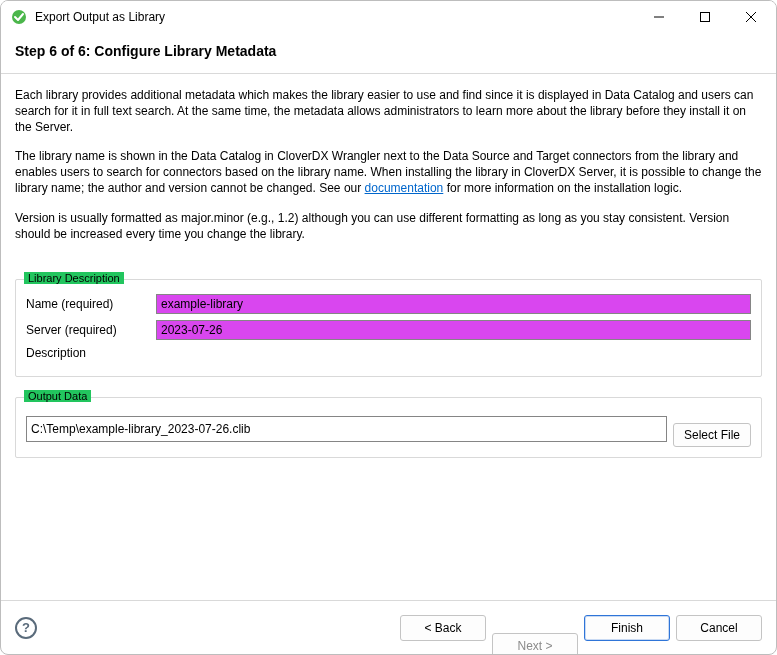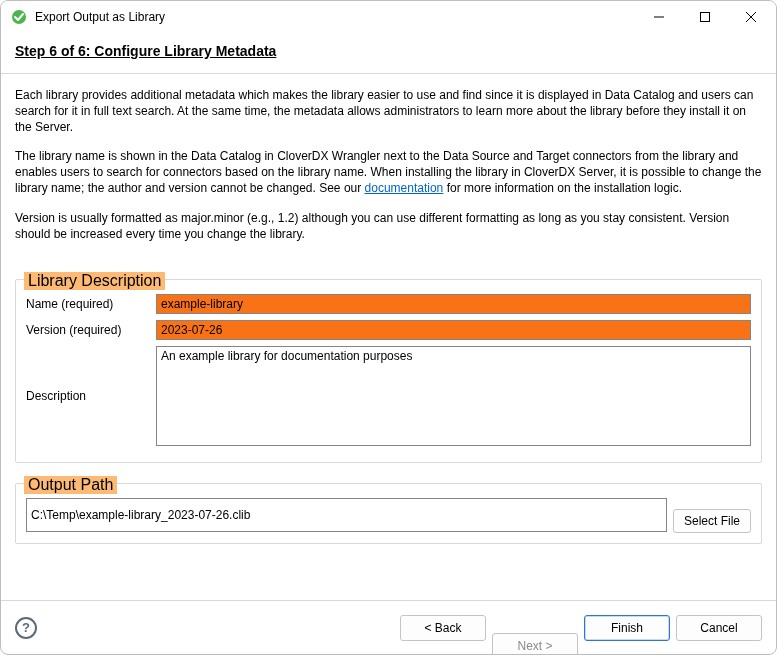--- a/index.html
+++ b/index.html
@@ -46,21 +46,20 @@
     font-family: "Segoe UI Symbol", sans-serif;
     font-size:10px;
     cursor:default;
   }
 
   
   .header {
     background:#fff;
     padding: 10px 14px 14px 14px;
     border-bottom: 1px solid var(--border-light);
-    text-decoration: underline;
   }
   .header .hdr-title {
     font-size:14px;
     font-weight:700;
   }
 
   
   .content {
     flex:1;
     padding: 14px 14px 8px 14px;
@@ -77,50 +76,50 @@
   .group {
     position:relative;
     border:1px solid var(--border-light);
     border-radius:2px;
     padding: 14px 10px 10px 10px;
     margin-top:6px;
   }
   .group .legend {
     position:absolute;
     top:-8px; left:8px;
-    background:#fdba74;
+    background:#22c55e;
     padding:0 4px;
-    font-size:16px;
+    font-size:11px;
   }
   .formrow { display:flex; align-items:center; margin-bottom:6px; }
   .formrow.tall { align-items:stretch; }
   .formrow .lbl { width:130px; flex-shrink:0; }
   .formrow .lbl.middle { display:flex; align-items:center; }
   .formrow input[type=text] {
     flex:1;
     height:20px;
     border:1px solid var(--field-border);
-    background:#f97316;
+    background:#d946ef;
     padding:1px 4px;
     font: inherit;
     outline:none;
   }
   .formrow textarea {
     flex:1;
     height:100px;
     border:1px solid var(--field-border);
     padding:2px 4px;
     font: inherit;
     resize:none;
     outline:none;
   }
   .outputrow { display:flex; gap:6px; align-items:center; }
   .outputrow input[type=text] {
     flex:1;
-    height:34px;
+    height:26px;
     border:1px solid var(--field-border);
     padding:1px 4px;
     font:inherit;
   }
   .outputrow button {
     height:24px;
     padding:0 10px;
     border:1px solid var(--btn-border);
     background:var(--btn-bg);
     border-radius:3px;
@@ -209,31 +208,30 @@
   </div>
 
   <div class="group">
     <span class="legend">Library Description</span>
 
     <div class="formrow">
       <span class="lbl">Name (required)</span>
       <input type="text" value="example-library" style="">
     </div>
     <div class="formrow">
-      <span class="lbl">Version (required)</span>
+      <span class="lbl">Server (required)</span>
       <input type="text" value="2023-07-26" style="">
     </div>
     <div class="formrow tall">
       <span class="lbl middle">Description</span>
-      <textarea style="">An example library for documentation purposes</textarea>
     </div>
   </div>
 
   <div class="group">
-    <span class="legend">Output Path</span>
+    <span class="legend">Output Data</span>
     <div class="outputrow">
       <input type="text" value="C:\Temp\example-library_2023-07-26.clib" style="">
       <button>Select File</button>
     </div>
   </div>
 
   <div class="spacer"></div>
 </div>
 
 <div class="bottombar">

